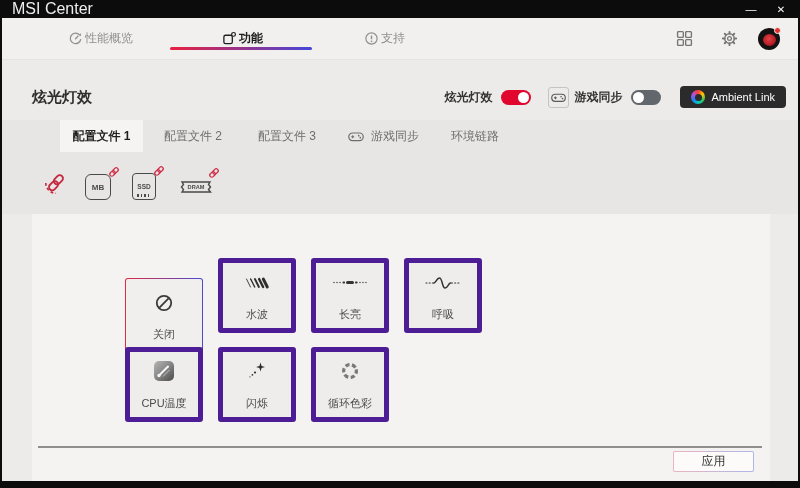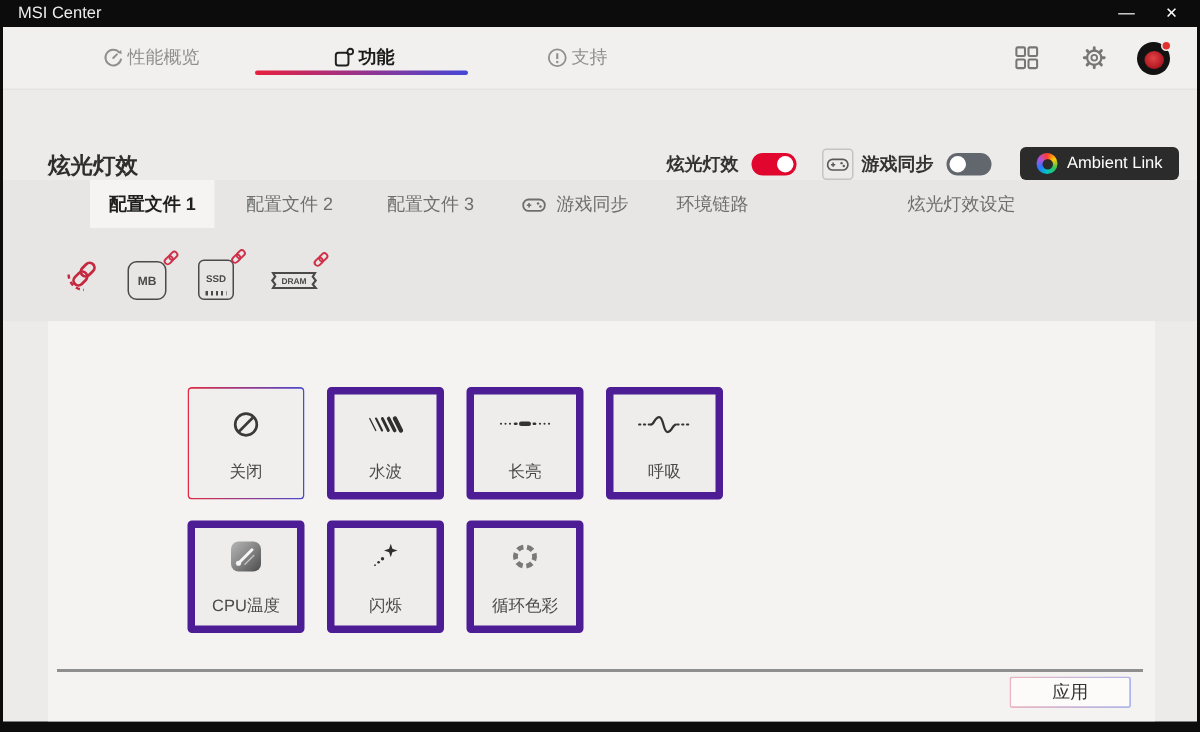--- a/index.html
+++ b/index.html
@@ -2,21 +2,21 @@
 <html><head>
 <meta charset="utf-8">
 <style>
   * { margin:0; padding:0; box-sizing:border-box; }
   body { width:800px; height:488px; font-family:"Liberation Sans","DejaVu Sans",sans-serif; background:#555; }
   .window { width:800px; height:488px; background:#0c0c0c; padding:0 2px 7px 2px; }
   .app { position:relative; width:796px; height:481px; background:#ecebe9; overflow:hidden; }
 
   
   .titlebar { position:absolute; top:0; left:0; right:0; height:18px; background:#0c0c0c; }
-  .titlebar .title { position:absolute; left:10px; top:0; line-height:18px; font-size:11px; color:#ededed; }
+  .titlebar .title { position:absolute; left:10px; top:0; line-height:18px; font-size:16px; color:#ededed; }
   .win-btn { position:absolute; top:0; width:26px; height:18px; display:flex; align-items:center; justify-content:center;
              color:#fff; font-size:10px; cursor:pointer; }
   .win-btn.min { right:34px; font-size:11px; }
   .win-btn.close { right:4px; }
 
   
   .navbar { position:absolute; top:18px; left:0; right:0; height:42px; background:#f1f0ee; border-bottom:1px solid #e4e3e1; }
   .nav-tab { position:absolute; top:0; height:100%; display:flex; align-items:center; gap:2px; font-size:12px; color:#8f8f8f; cursor:pointer; }
   .nav-tab.active { color:#1b1b1b; font-weight:700; }
   .nav-tab-1 { left:66px; } .nav-tab-2 { left:220px; } .nav-tab-3 { left:362px; }
@@ -24,21 +24,21 @@
                    background:linear-gradient(90deg,#e8203f,#4547d8); border-radius:2px; }
   .nav-action { position:absolute; top:0; height:100%; display:flex; align-items:center; cursor:pointer; }
   .nav-action.grid { left:674px; } .nav-action.gear { left:718px; } .nav-action.avatar-wrap { left:756px; }
   .avatar { position:relative; width:22px; height:22px; border-radius:50%; background:#121212; }
   .avatar::after { content:""; position:absolute; left:5px; top:6px; width:13px; height:12px; border-radius:50%;
                    background:radial-gradient(circle at 45% 40%, #e24444 0%, #b41c26 60%, #7c0d16 100%); }
   .avatar .dot { position:absolute; top:-1px; right:-1px; width:7px; height:7px; border-radius:50%;
                  background:#e23131; border:1px solid #f1f0ee; }
 
   
-  .page-header { position:absolute; top:60px; left:0; right:0; height:60px; display:flex; align-items:flex-end;
+  .page-header { position:absolute; top:60px; left:0; right:0; height:60px; display:flex; align-items:center;
                  padding:14px 12px 0 30px; }
   .page-title { font-size:15px; font-weight:700; color:#2e2e2e; }
   .header-right { margin-left:auto; display:flex; align-items:center; gap:9px; }
   .toggle-label { font-size:12px; font-weight:600; color:#333; }
   .toggle { position:relative; width:30px; height:15px; border-radius:8px; cursor:pointer; }
   .toggle .knob { position:absolute; top:2px; width:11px; height:11px; border-radius:50%; background:#fff; }
   .toggle.on { background:#e0062e; } .toggle.on .knob { right:2px; }
   .toggle.off { background:#62666d; margin-right:2px; } .toggle.off .knob { left:2px; }
   .gamepad-box { width:21px; height:21px; border:1px solid #c6c4c2; border-radius:3px; background:transparent;
                  display:flex; align-items:center; justify-content:center; margin-left:8px; margin-right:-4px; }
@@ -73,21 +73,21 @@
   .badge { position:absolute; top:-9px; right:-10px; }
 
   
   .panel { position:absolute; top:214px; left:30px; width:738px; height:267px; background:#f4f3f1; }
   .card { position:absolute; width:78px; height:75px; background:#eeedeb; border:5px solid #4c1d95; border-radius:3px;
           display:flex; flex-direction:column; align-items:center; justify-content:center; gap:11px; cursor:pointer; }
   .card .icon-box { height:26px; display:flex; align-items:center; justify-content:center; }
   .card .card-label { font-size:11px; color:#4a4a4a; }
   .card.selected { border:1px solid transparent;
                    background:linear-gradient(#f1efed,#f1efed) padding-box,
-                              linear-gradient(90deg,#e02a42,#4a49d0) border-box; }
+                              linear-gradient(90deg,#e02a42,#4a49d0) border-box;margin-top:20px; }
   .r1 { top:44px; } .r2 { top:133px;gap:12px; }
   .c1 { left:93px; } .c2 { left:186px; } .c3 { left:279px; } .c4 { left:372px; }
   .cpu-chip { width:20px; height:20px; border-radius:5px; position:relative; overflow:hidden;
               background:linear-gradient(135deg,#b6b6b6 0%,#8a8a8a 45%,#4b4b4b 100%); }
 
   .divider { position:absolute; top:232px; left:6px; right:8px; height:2px; background:#8f8f8f; }
   .apply-btn { position:absolute; top:237px; right:16px; width:81px; height:21px; font-size:12px; color:#333;
                border:1px solid transparent; border-radius:2px; cursor:pointer; font-family:inherit;
                background:linear-gradient(#fcfbfa,#fcfbfa) padding-box,
                           linear-gradient(90deg,#ecb4c0,#aeb6e8) border-box; }
@@ -221,23 +221,20 @@
           <line x1="4.7" y1="4.3" x2="4.7" y2="7.3" stroke="#6e6e6e" stroke-width="1.1"></line>
           <circle cx="10.7" cy="4.7" r="0.85" fill="#6e6e6e"></circle>
               <circle cx="12.3" cy="6.7" r="0.85" fill="#6e6e6e"></circle>
         </svg>
       </span>
       <span>游戏同步</span>
     </div>
     <div class="ptab ptab-5">
       <span>环境链路</span>
     </div>
-    <div class="ptab ptab-6">
-      <span>炫光灯效设定</span>
-    </div>
   </div>
 
   <div class="device-row">
     <div class="dev dev-link">
       <span>
         <svg width="28" height="28" viewBox="0 0 26 26">
           <g fill="none" stroke="#c5283f" stroke-width="1.7">
             <rect x="6" y="12.5" width="9.5" height="6" rx="3" transform="rotate(-45 10.75 15.5)"></rect>
             <rect x="10.5" y="7" width="9.5" height="6" rx="3" transform="rotate(-45 15.25 10)"></rect>
           </g>

